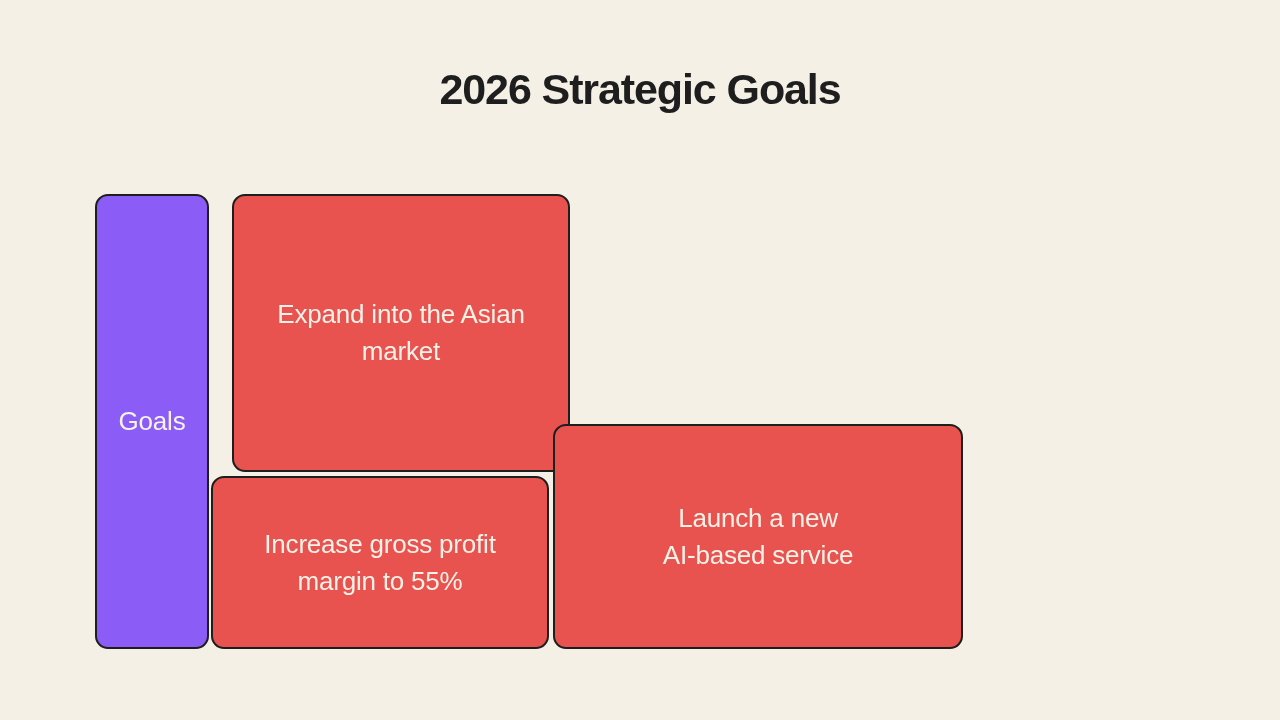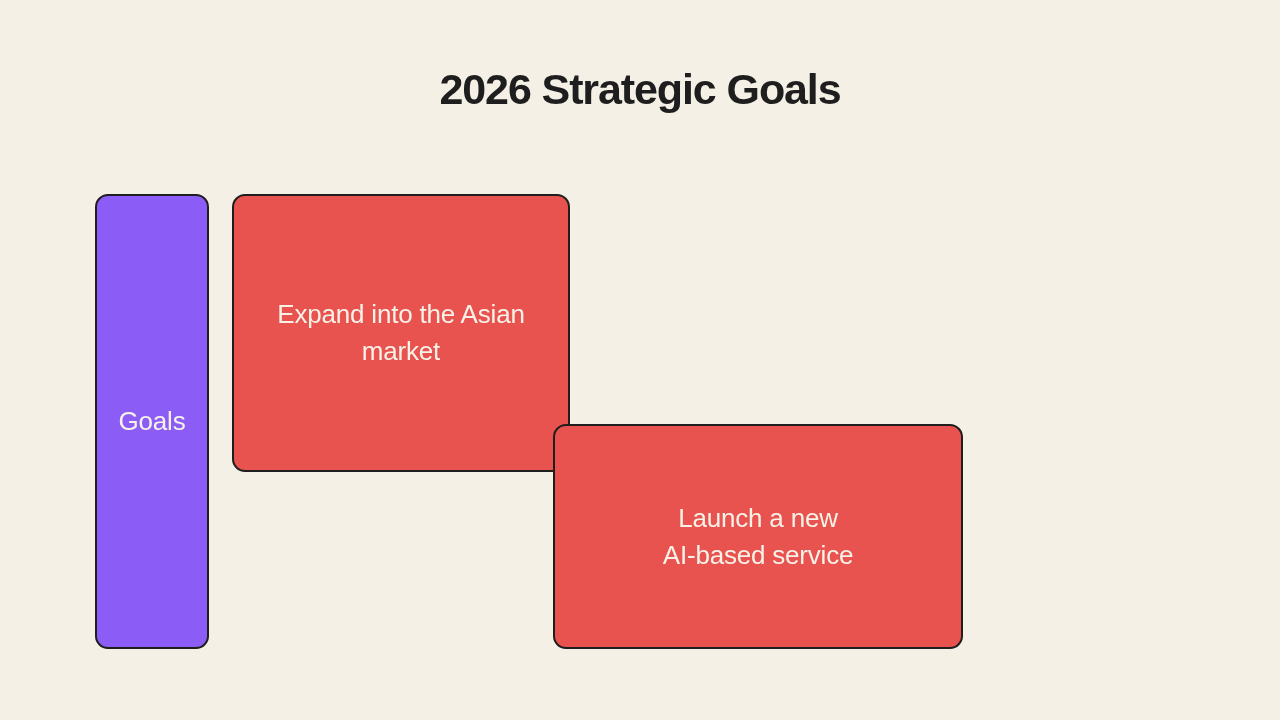--- a/index.html
+++ b/index.html
@@ -94,20 +94,24 @@
 
     <div id="card-category" class="card card-category">
       <span class="card-label">Goals</span>
     </div>
 
     <div id="card-goal-asia" class="card card-goal">
       <span class="card-label">Expand into the Asian
 market</span>
     </div>
 
+    <div id="card-goal-margin" class="card card-goal">
+      <span class="card-label">Increase gross profit
+margin to 55%</span>
+    </div>
 
 
     <div id="card-goal-ai" class="card card-goal">
       <span class="card-label">Launch a new
 AI-based service</span>
     </div>
 
 
   </div>
 </div>

